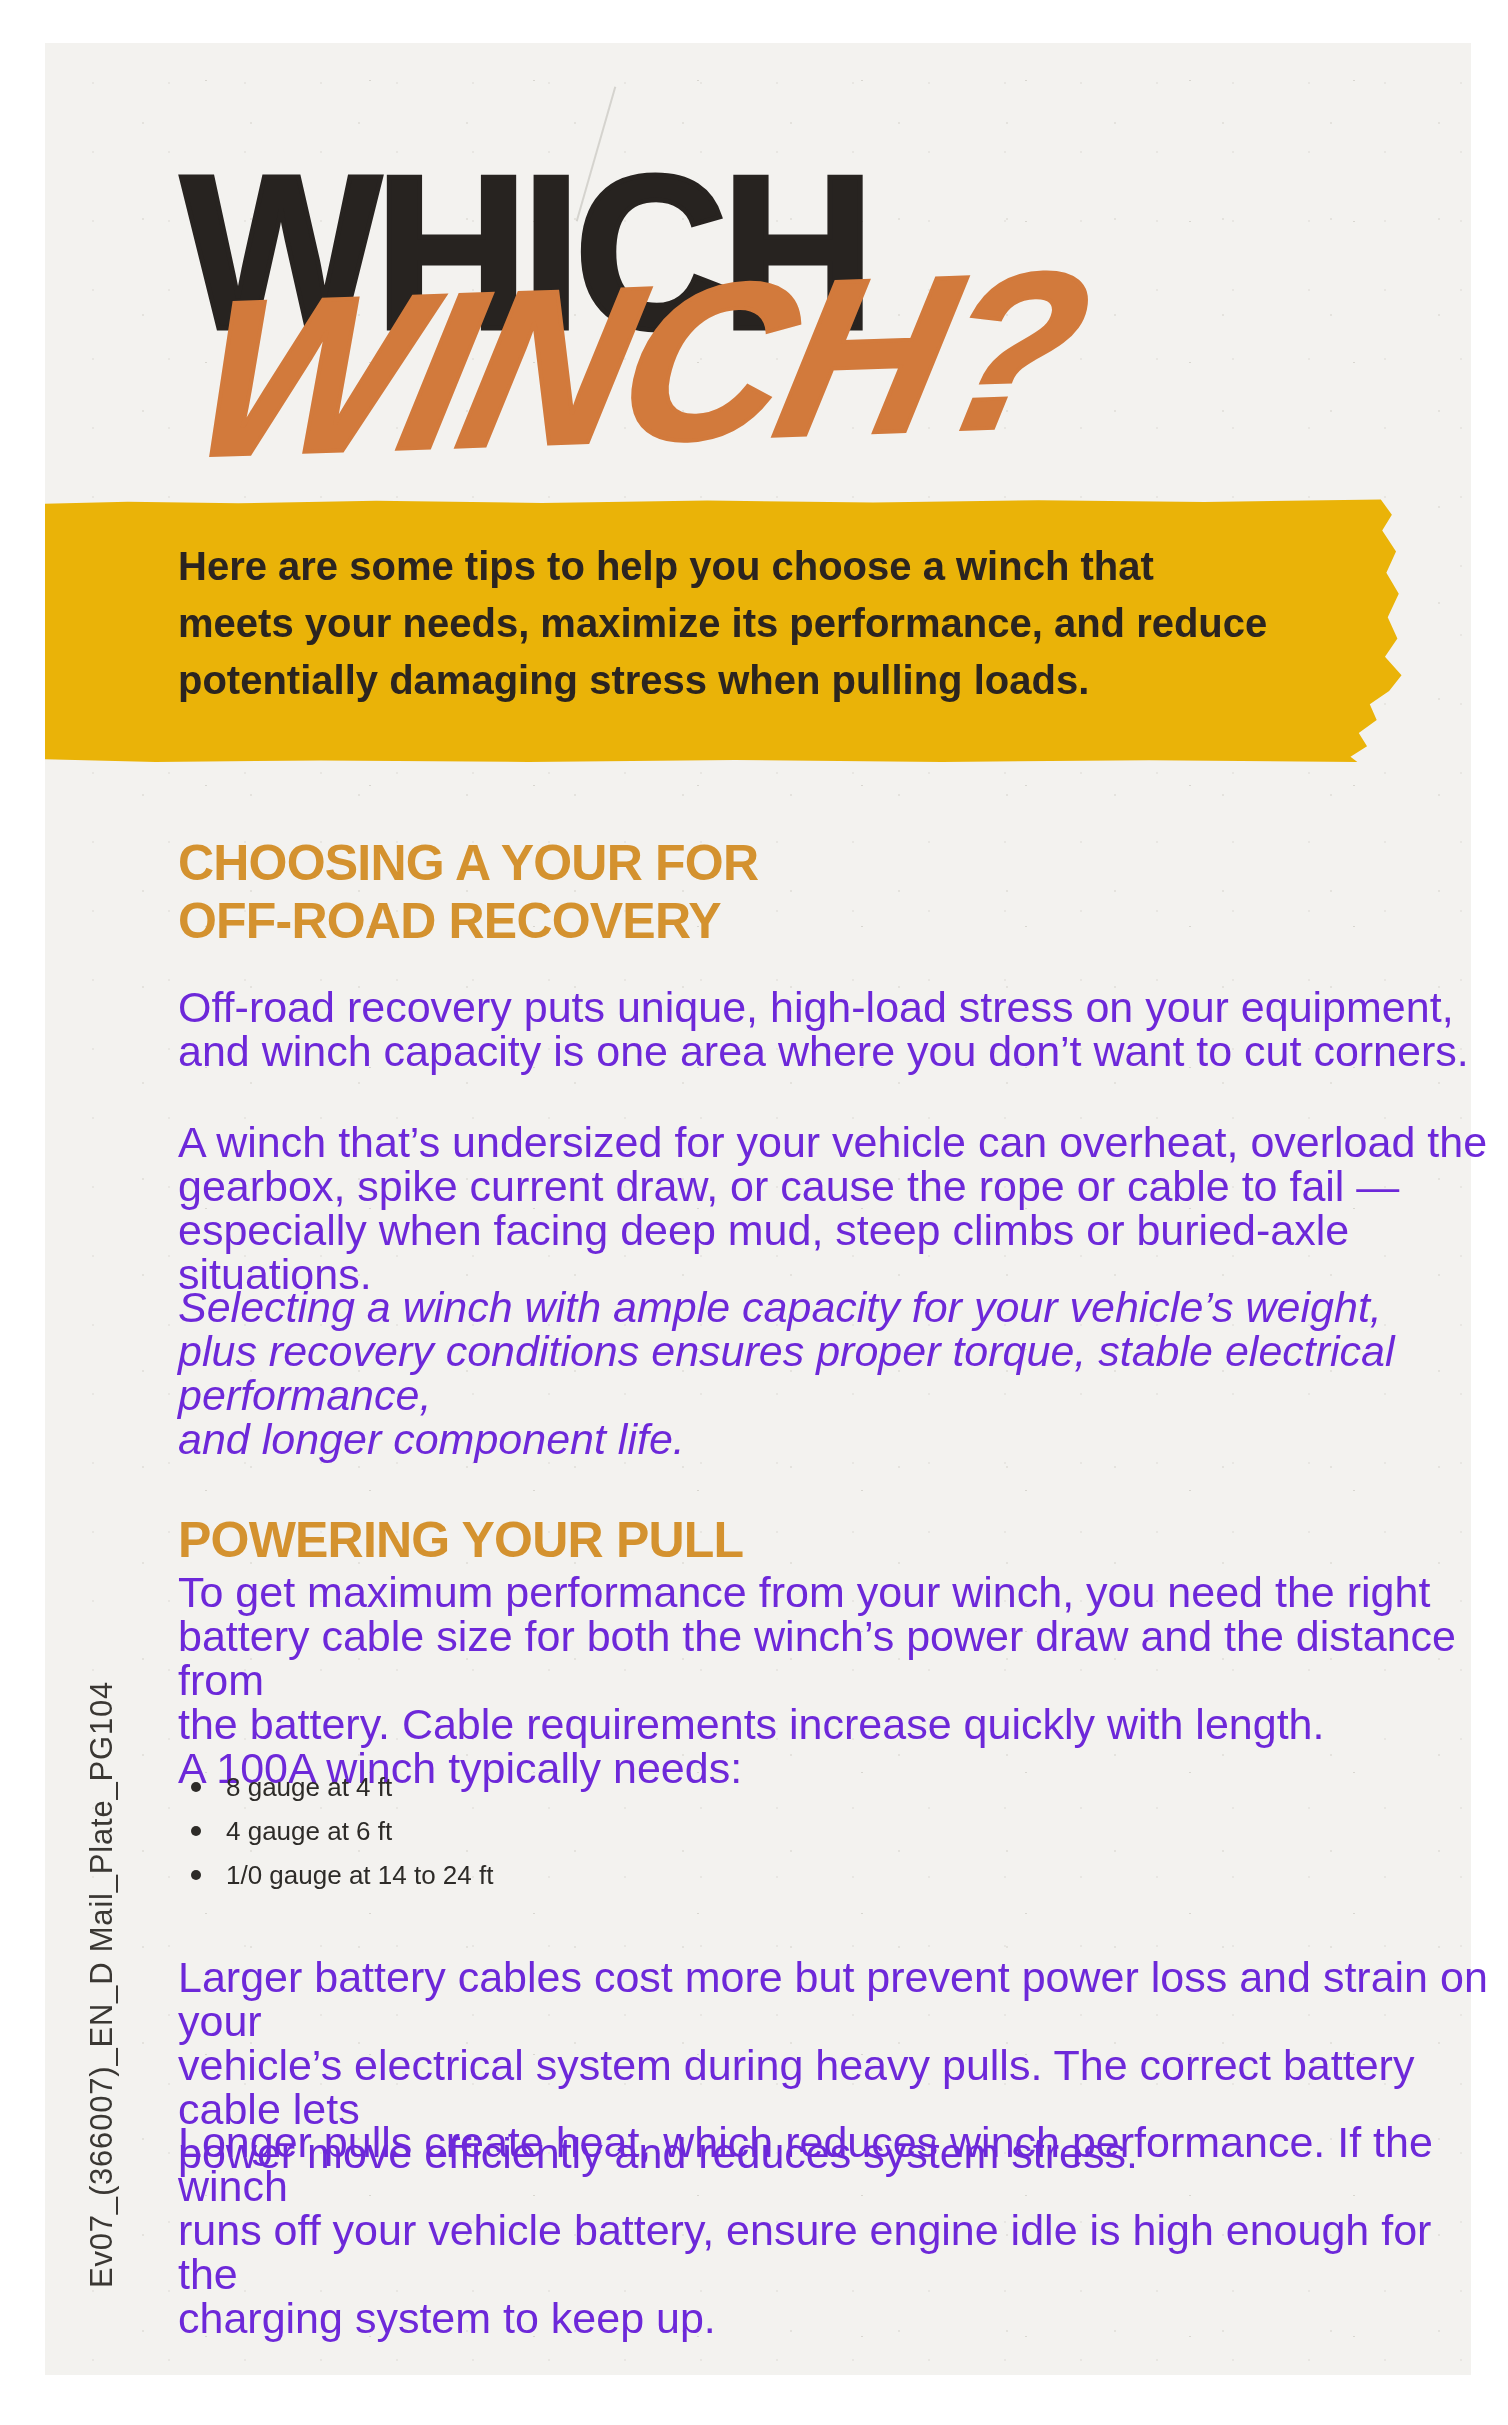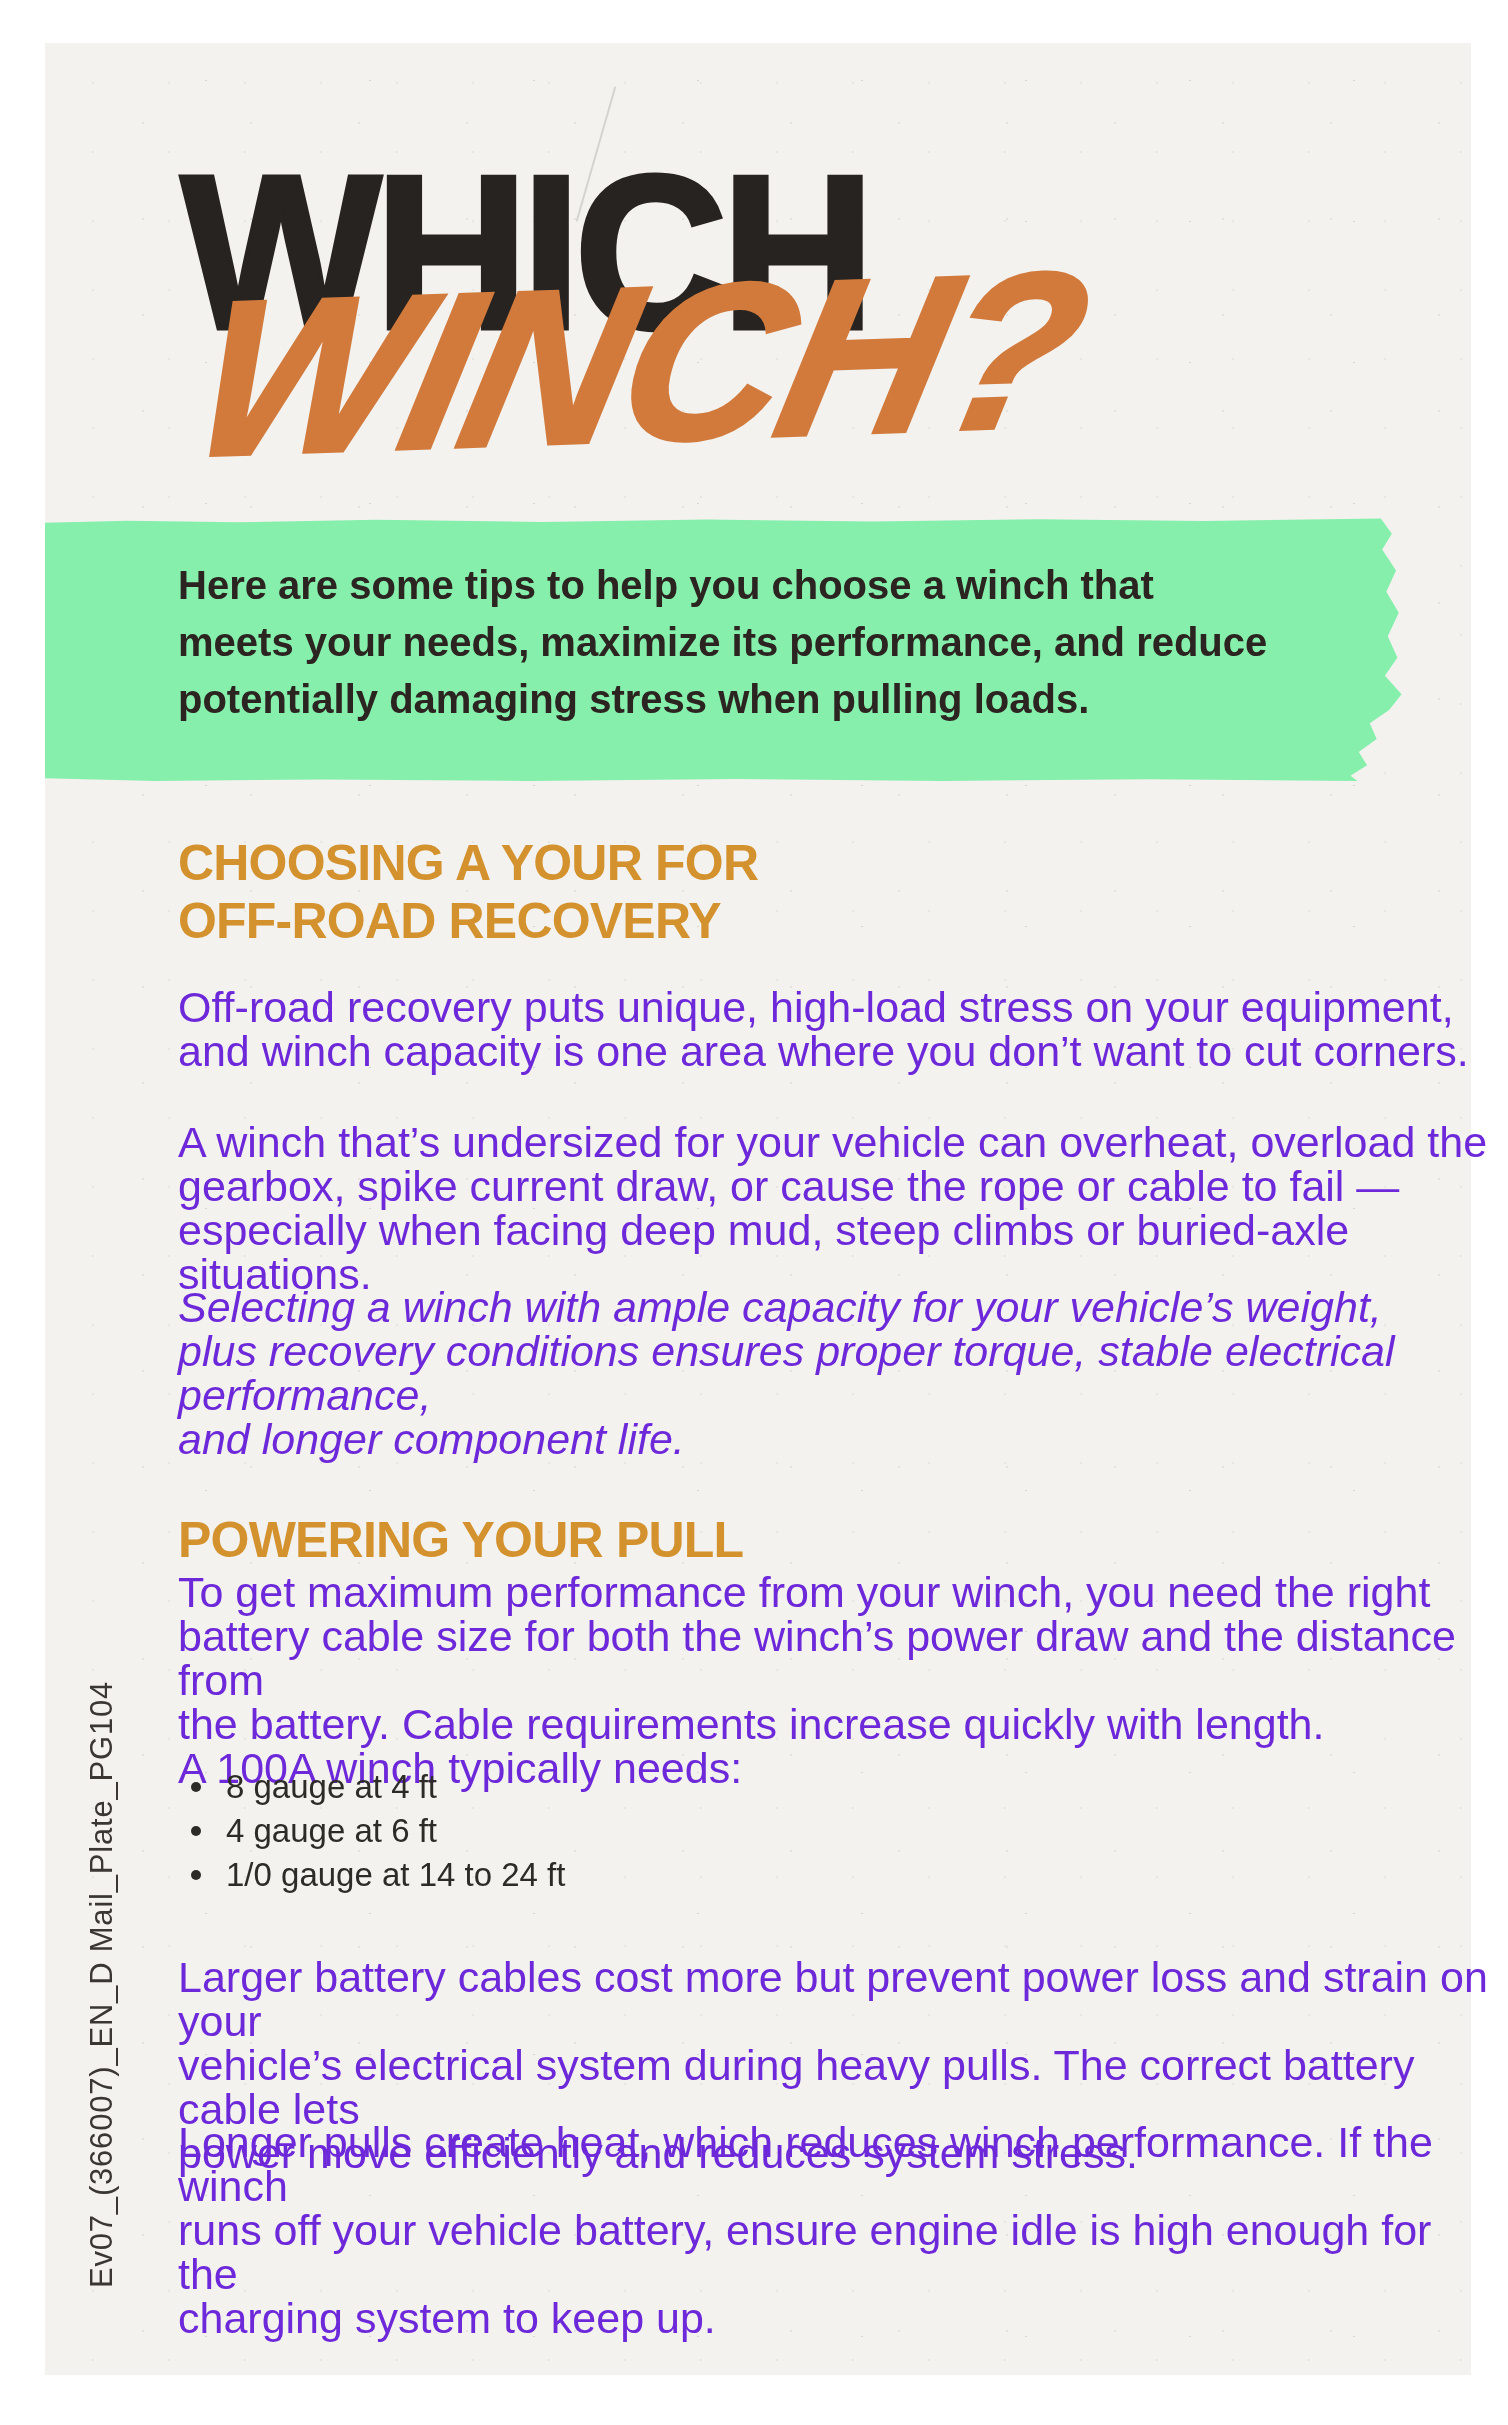--- a/index.html
+++ b/index.html
@@ -28,42 +28,42 @@
     transform:scaleY(1.03);transform-origin:left top;white-space:nowrap;
   }
   .title-script{
     position:absolute;left:178px;top:268px;
     font-weight:bold;font-style:italic;font-size:222px;line-height:1;
     letter-spacing:-3.1px;color:#d27a3c;-webkit-text-stroke:3.9px #d27a3c;
     transform:skewX(-14deg) rotate(-2deg);transform-origin:left bottom;
     white-space:nowrap;
   }
   .banner{
-    position:absolute;left:45px;top:518px;width:1380px;height:263px;
-    background:#86efac;
+    position:absolute;left:45px;top:499px;width:1380px;height:263px;
+    background:#eab308;
     clip-path:polygon(0 1.8%,6% 1%,14% 1.6%,24% .7%,36% 1.5%,48% .6%,60% 1.3%,72% .5%,84% 1.1%,96.8% .2%,97.6% 6%,96.9% 12%,97.9% 20%,97.2% 28%,98.1% 36%,97.3% 45%,98% 53%,97.1% 60%,98.3% 67%,97.4% 73%,96% 78%,96.5% 84%,95.2% 89%,95.8% 94%,94.6% 98%,95.1% 100%,80% 99.3%,65% 100%,50% 99.2%,35% 100%,20% 99.4%,8% 100%,0 99%);
   }
   .banner-text{
     position:absolute;left:133px;top:39px;width:1232px;
     font-size:40px;font-weight:bold;line-height:57px;color:#2b2420;
     white-space:pre-line;
   }
   .sec-heading{
     position:absolute;left:178px;width:1091px;
     font-size:50px;line-height:58px;font-weight:bold;letter-spacing:-0.8px;
     color:#d4922f;white-space:pre-line;
   }
   .body-para{
     position:absolute;left:178px;width:1325px;
     font-size:43px;line-height:44px;color:#6d28d9;white-space:pre-line;margin-top:16px;
   }
   .bullet-list{
     position:absolute;left:178px;top:1765px;width:1091px;
     margin:0;padding:0;list-style:none;
-    font-size:33px;line-height:44px;color:#2d2b28;
+    font-size:26px;line-height:44px;color:#2d2b28;
   }
   .bullet-list li{position:relative;padding-left:48px;}
   .bullet-list li::before{
     content:"";position:absolute;left:12.5px;top:17px;width:10px;height:10px;
     border-radius:50%;background:#2d2b28;
   }
   .sidebar-code{
     position:absolute;left:84px;top:1680px;height:608px;
     writing-mode:vertical-rl;transform:rotate(180deg);
     font-size:31px;letter-spacing:0.8px;color:#3a3733;white-space:nowrap;

